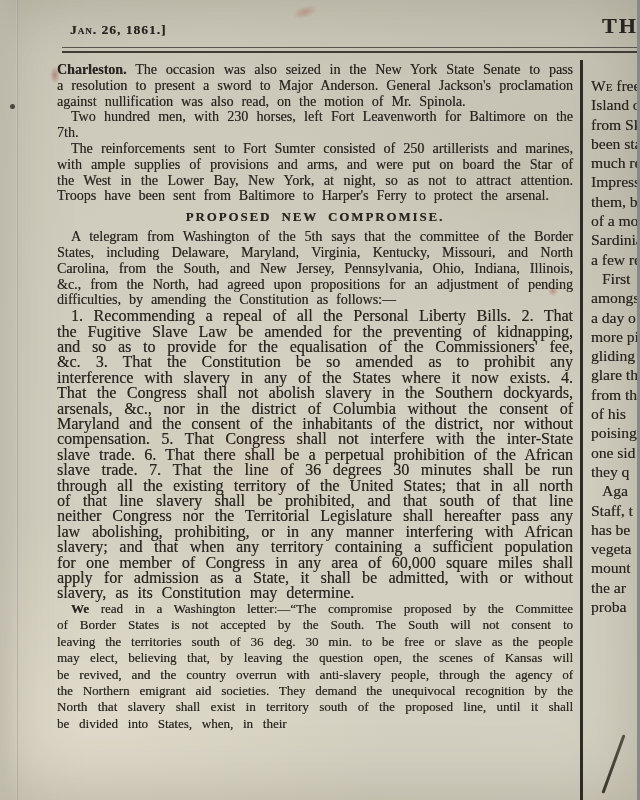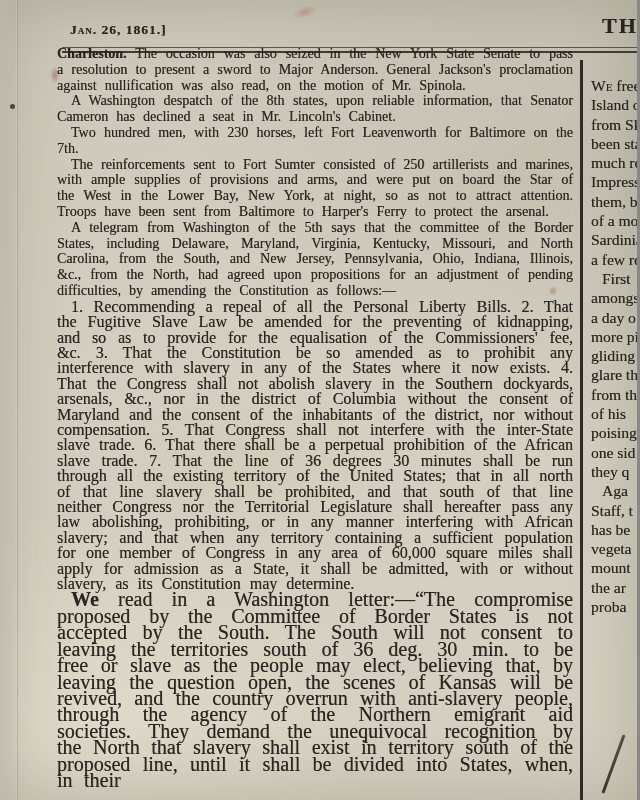--- a/index.html
+++ b/index.html
@@ -37,25 +37,25 @@
   
   .date{position:absolute;left:70px;top:22px;font-size:13.5px;font-weight:bold;
     font-variant:small-caps;letter-spacing:1px;color:#3a362f;}
   .masthead{position:absolute;left:602px;top:13px;font-size:22px;font-weight:bold;
     letter-spacing:2px;color:#2a2722;white-space:nowrap;}
   .rule-thin{position:absolute;left:62px;top:47px;width:578px;height:1px;background:#5a554c;}
   .rule-thick{position:absolute;left:62px;top:51px;width:578px;height:2px;background:#3f3b35;}
   .vrule{position:absolute;left:580px;top:60px;width:3px;height:740px;background:#2e2b26;}
   
   .ink{color:#282420;text-shadow:0.3px 0.3px 0.5px rgba(40,36,30,0.55);}
-  .col-left{position:absolute;left:57px;top:46px;width:516px;text-align:justify;}
+  .col-left{position:absolute;left:57px;top:62px;width:516px;text-align:justify;}
   .col-left p{margin:0;}
   .blk-top p{font-size:14px;line-height:15.8px;word-spacing:4.5px;}
   .blk-num p{font-size:16px;line-height:15.4px;word-spacing:5px;}
-  .blk-bot p{font-size:20px;line-height:16.4px;word-spacing:6.5px;}
+  .blk-bot p{font-size:13px;line-height:16.4px;word-spacing:6.5px;}
   .indent{text-indent:14px;}
   .lead{font-weight:bold;}
   .sect{font-size:12.8px;font-weight:bold;text-align:center;letter-spacing:2px;
     word-spacing:5px;margin:6px 0 4px 0 !important;}
   .col-right{position:absolute;left:591px;top:76px;width:60px;}
   .rline{font-size:15.5px;line-height:19.3px;white-space:nowrap;}
   .rline.indent2{text-indent:11px;}
   .smallcaps{font-variant:small-caps;font-weight:normal;}
 </style>
 </head>
@@ -75,25 +75,25 @@
 
   <div class="date ink">Jan. 26, 1861.]</div>
   <div class="masthead ink">THE</div>
   <div class="rule-thin"></div>
   <div class="rule-thick"></div>
   <div class="vrule"></div>
 
   <div class="col-left ink">
     <div class="blk-top">
       <p><span class="lead">Charleston.</span><span> The occasion was also seized in the New York State Senate to pass a resolution to present a sword to Major Anderson. General Jackson's proclamation against nullification was also read, on the motion of Mr. Spinola.</span></p>
-      <p class="indent">A Washington despatch of the 8th states, upon reliable information, that Senator Cameron has declined a seat in Mr. Lincoln's Cabinet.</p>
       <p class="indent">Two hundred men, with 230 horses, left Fort Leavenworth for Baltimore on the 7th.</p>
       <p class="indent">The reinforcements sent to Fort Sumter consisted of 250 artillerists and marines, with ample supplies of provisions and arms, and were put on board the Star of the West in the Lower Bay, New York, at night, so as not to attract attention. Troops have been sent from Baltimore to Harper's Ferry to protect the arsenal.</p>
     </div>
 
+    <p class="sect">PROPOSED NEW COMPROMISE.</p>
 
     <div class="blk-top">
       <p class="indent">A telegram from Washington of the 5th says that the committee of the Border States, including Delaware, Maryland, Virginia, Kentucky, Missouri, and North Carolina, from the South, and New Jersey, Pennsylvania, Ohio, Indiana, Illinois, &amp;c., from the North, had agreed upon propositions for an adjustment of pending difficulties, by amending the Constitution as follows:—</p>
     </div>
 
     <div class="blk-num">
       <p class="indent">1. Recommending a repeal of all the Personal Liberty Bills. 2. That the Fugitive Slave Law be amended for the preventing of kidnapping, and so as to provide for the equalisation of the Commissioners' fee, &amp;c. 3. That the Constitution be so amended as to prohibit any interference with slavery in any of the States where it now exists. 4. That the Congress shall not abolish slavery in the Southern dockyards, arsenals, &amp;c., nor in the district of Columbia without the consent of Maryland and the consent of the inhabitants of the district, nor without compensation. 5. That Congress shall not interfere with the inter-State slave trade. 6. That there shall be a perpetual prohibition of the African slave trade. 7. That the line of 36 degrees 30 minutes shall be run through all the existing territory of the United States; that in all north of that line slavery shall be prohibited, and that south of that line neither Congress nor the Territorial Legislature shall hereafter pass any law abolishing, prohibiting, or in any manner interfering with African slavery; and that when any territory containing a sufficient population for one member of Congress in any area of 60,000 square miles shall apply for admission as a State, it shall be admitted, with or without slavery, as its Constitution may determine.</p>
     </div>
 
     <div class="blk-bot">

